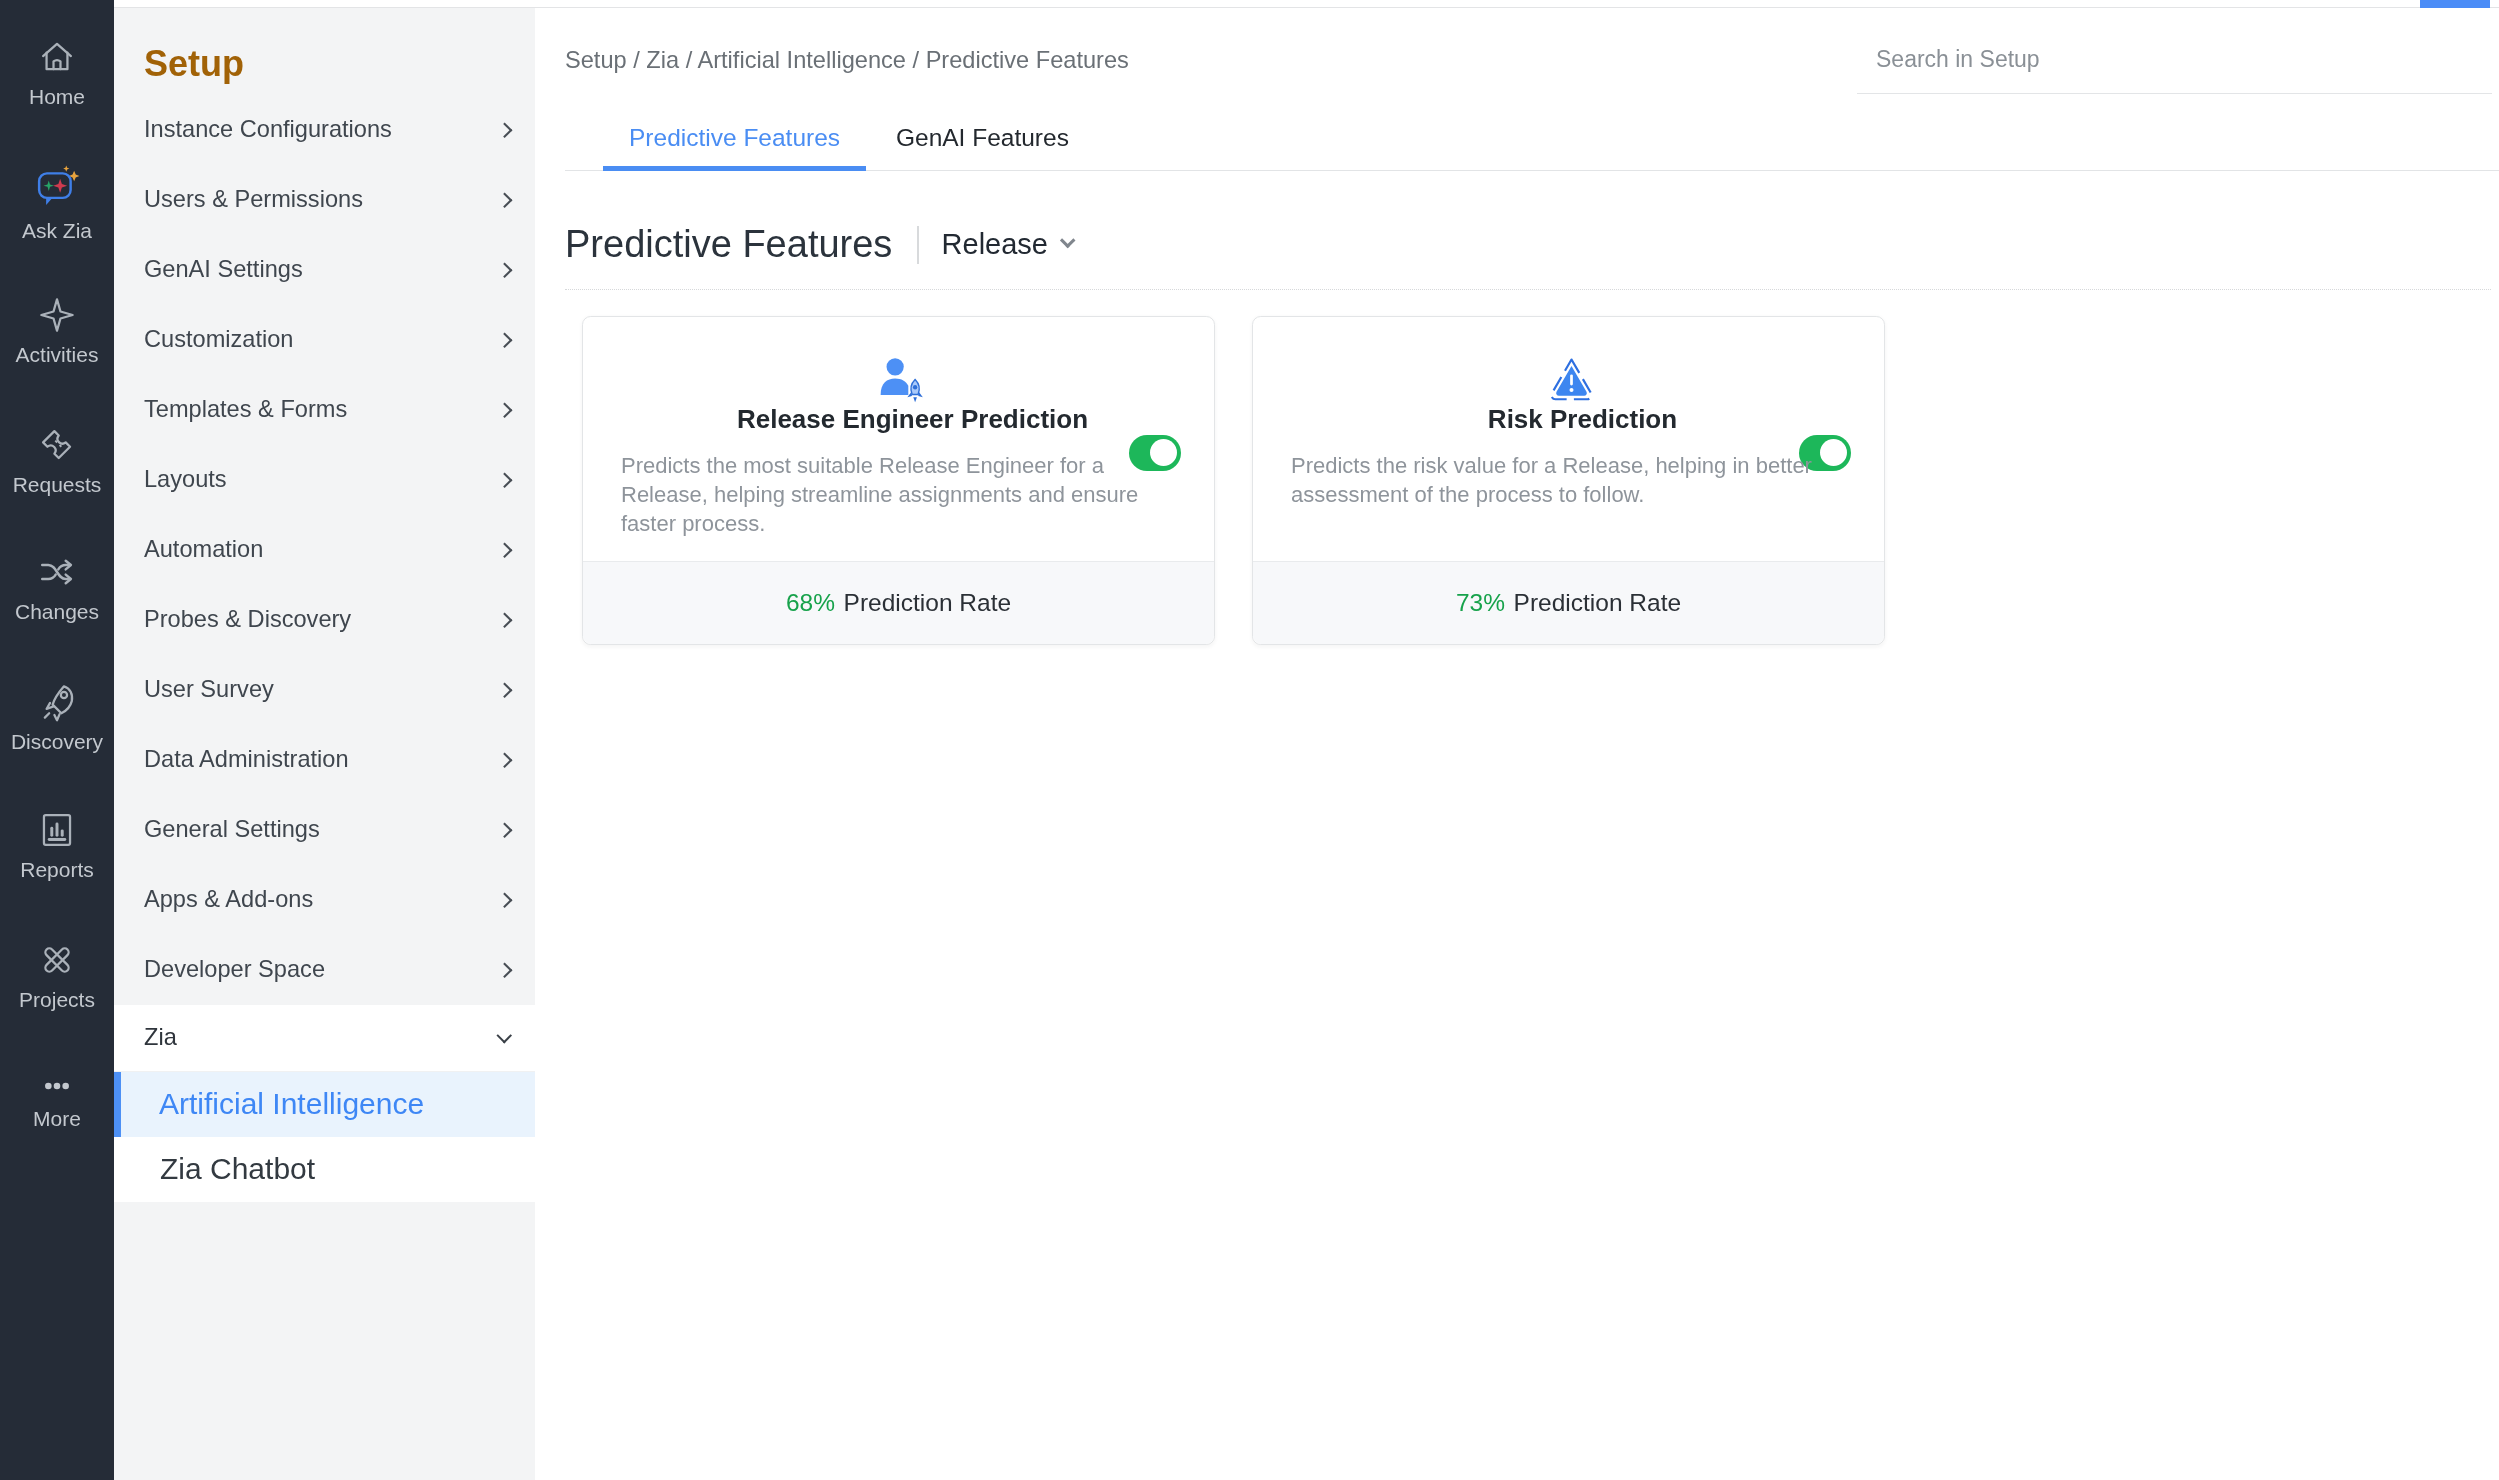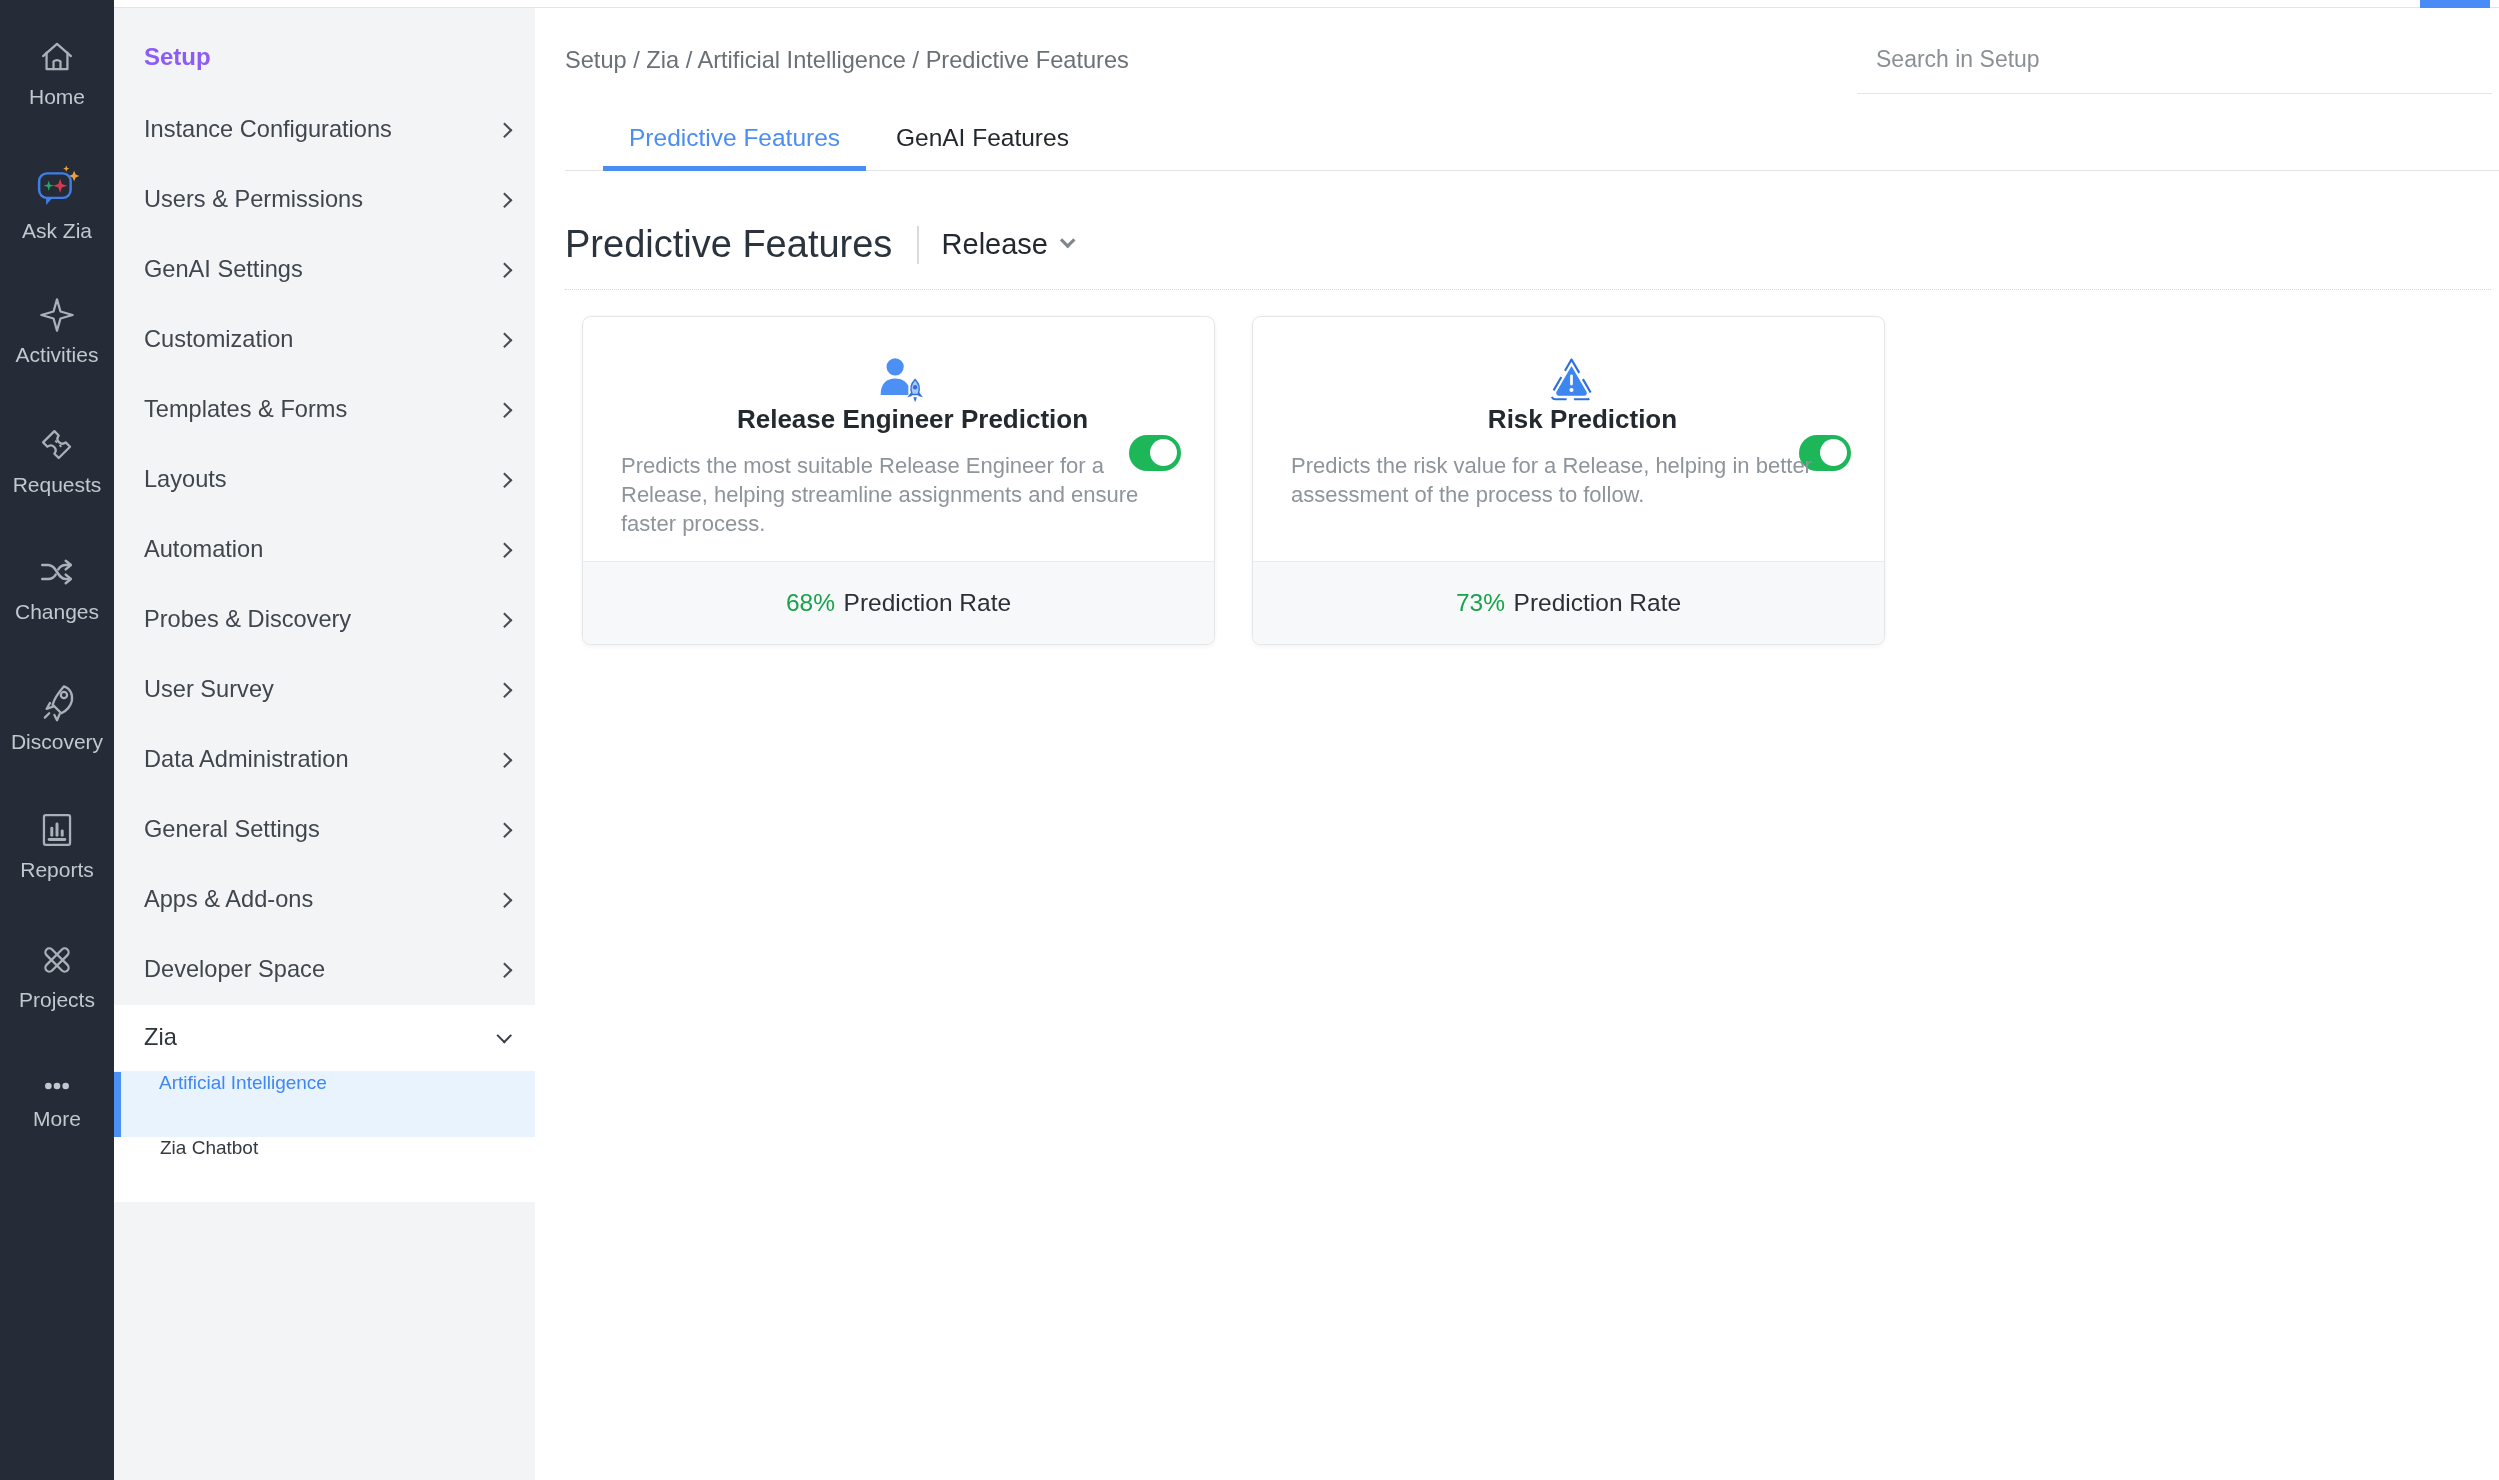--- a/index.html
+++ b/index.html
@@ -12,32 +12,32 @@
   .topstrip-blue{position:absolute;right:10.5px;top:0;width:70px;height:7.9px;background:#4a8cf7;}
 
   
   .iconbar{position:absolute;left:0;top:0;bottom:0;width:114px;background:#252c37;z-index:6;}
   .ib-item{position:absolute;left:0;width:114px;display:flex;flex-direction:column;
     align-items:center;gap:7.9px;color:#c3c8ce;font-size:21px;cursor:pointer;}
   .ib-item svg{display:block;}
 
   
   .sidebar{position:absolute;left:114px;top:7.9px;bottom:0;width:421px;background:#f3f4f5;z-index:4;}
-  .setup-title{position:absolute;left:30px;top:35px;font-size:24px;font-weight:bold;color:#8b5cf6;}
+  .setup-title{position:absolute;left:30px;top:35px;font-size:36px;font-weight:bold;color:#a16207;}
   .nav{position:absolute;top:87px;left:0;right:0;}
   .nav-row{height:70px;display:flex;align-items:center;justify-content:space-between;
     padding:0 26px 0 30px;font-size:23.6px;color:#3f464e;cursor:pointer;}
   .chev-r{width:10.5px;height:10.5px;border-right:2.6px solid #474d54;border-bottom:2.6px solid #474d54;
     transform:rotate(-45deg);flex:0 0 auto;}
   .chev-d{width:10.5px;height:10.5px;border-right:2.6px solid #3a4047;border-bottom:2.6px solid #3a4047;
     transform:rotate(45deg);flex:0 0 auto;margin-top:-5.2px;}
   .zia-group{position:absolute;top:997px;left:0;right:0;background:#ffffff;}
   .zia-head{height:67px;display:flex;align-items:center;justify-content:space-between;
     padding:0 26px 0 30px;font-size:23.6px;color:#2f353c;border-bottom:0.9px solid #f0f1f2;cursor:pointer;}
-  .zia-sub{height:65px;display:flex;align-items:flex-start;font-size:19px;cursor:pointer;}
+  .zia-sub{height:65px;display:flex;align-items:center;font-size:30px;cursor:pointer;}
   .zia-sub.sel{background:#e9f3fd;border-left:7.9px solid #4d90f5;padding-left:38px;
     color:#3e87f5;font-weight:500;}
   .zia-sub.plain{padding-left:46px;color:#333a41;}
 
   
   .breadcrumb{position:absolute;left:565px;top:47px;font-size:23.6px;color:#6a7076;z-index:2;}
   .search-input{position:absolute;left:1857px;top:38px;width:635px;height:56px;border:none;
     border-bottom:1.7px solid #e3e5e7;background:transparent;font-size:23px;color:#3c4248;
     padding:0 8.7px 12.2px 19px;outline:none;font-family:"Liberation Sans",sans-serif;}
   .search-input::placeholder{color:#8a9096;}

